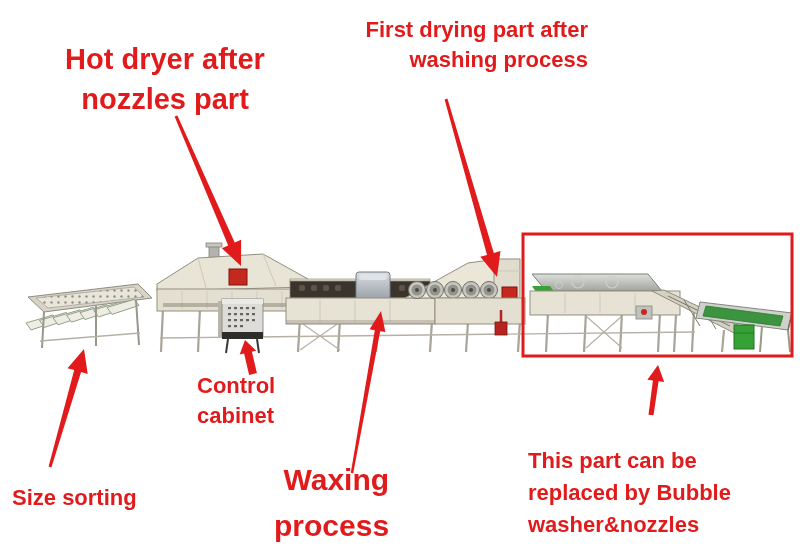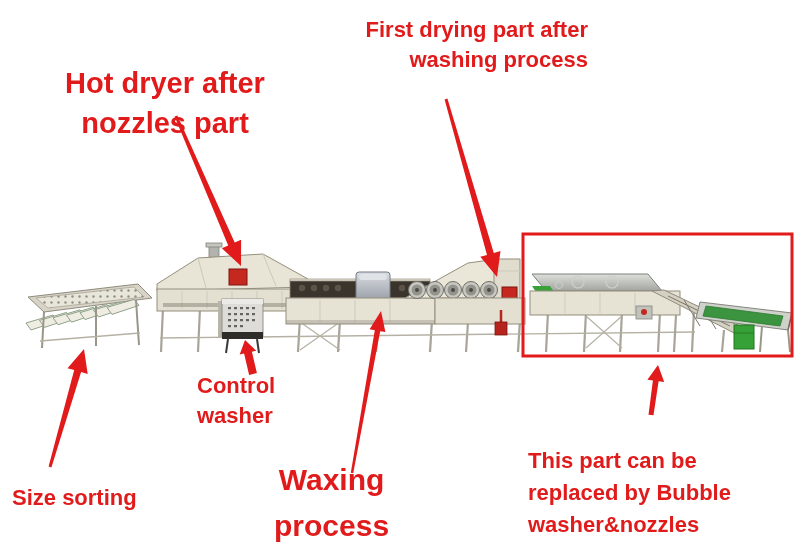--- a/index.html
+++ b/index.html
@@ -1,25 +1,25 @@
 <!DOCTYPE html>
 <html lang="en" style="--red: #e11b1b;"><head>
 <meta charset="utf-8">
 <style>
   html,body{margin:0;padding:0;background:#ffffff;}
   .canvas{position:relative;width:800px;height:550px;background:#ffffff;overflow:hidden;
           font-family:"Liberation Sans","DejaVu Sans",sans-serif;}
   .canvas svg{position:absolute;left:0;top:0;}
   .lbl{position:absolute;color:var(--red,#e11b1b);font-weight:600;z-index:5;}
   .lbl span{display:block;}
-  .lbl-hot-dryer{left:56px;top:39px;width:218px;text-align:center;font-size:29px;line-height:40px;margin-top:24px;}
+  .lbl-hot-dryer{left:56px;top:39px;width:218px;text-align:center;font-size:29px;line-height:40px;}
   .lbl-first-drying{left:336px;top:15px;width:252px;text-align:right;font-size:22px;line-height:30px;}
   .lbl-control{left:197px;top:371px;width:94px;font-size:22px;line-height:30px;}
   .lbl-size-sorting{left:12px;top:469px;font-size:22px;line-height:28px;margin-top:15px;}
-  .lbl-waxing{left:274px;top:457px;font-size:30px;line-height:46px;text-align:center;}
+  .lbl-waxing{left:274px;top:457px;font-size:30px;line-height:46px;text-align:right;}
   .lbl-bubble{left:528px;top:445px;width:254px;font-size:22px;line-height:32px;}
 </style>
 </head>
 <body>
 
 <div class="canvas">
 
   <svg width="800" height="550" viewBox="0 0 800 550">
     <defs>
       <pattern id="dots" width="7" height="6" patternUnits="userSpaceOnUse">
@@ -241,21 +241,21 @@
     <span>nozzles part</span>
   </div>
 
   <div class="lbl lbl-first-drying">
     <span>First drying part after</span>
     <span>washing process</span>
   </div>
 
   <div class="lbl lbl-control">
     <span>Control</span>
-    <span>washer</span>
+    <span>cabinet</span>
   </div>
 
   <div class="lbl lbl-size-sorting">
     <span>Size sorting</span>
   </div>
 
   <div class="lbl lbl-waxing">
     <span>Waxing</span>
     <span>process</span>
   </div>

